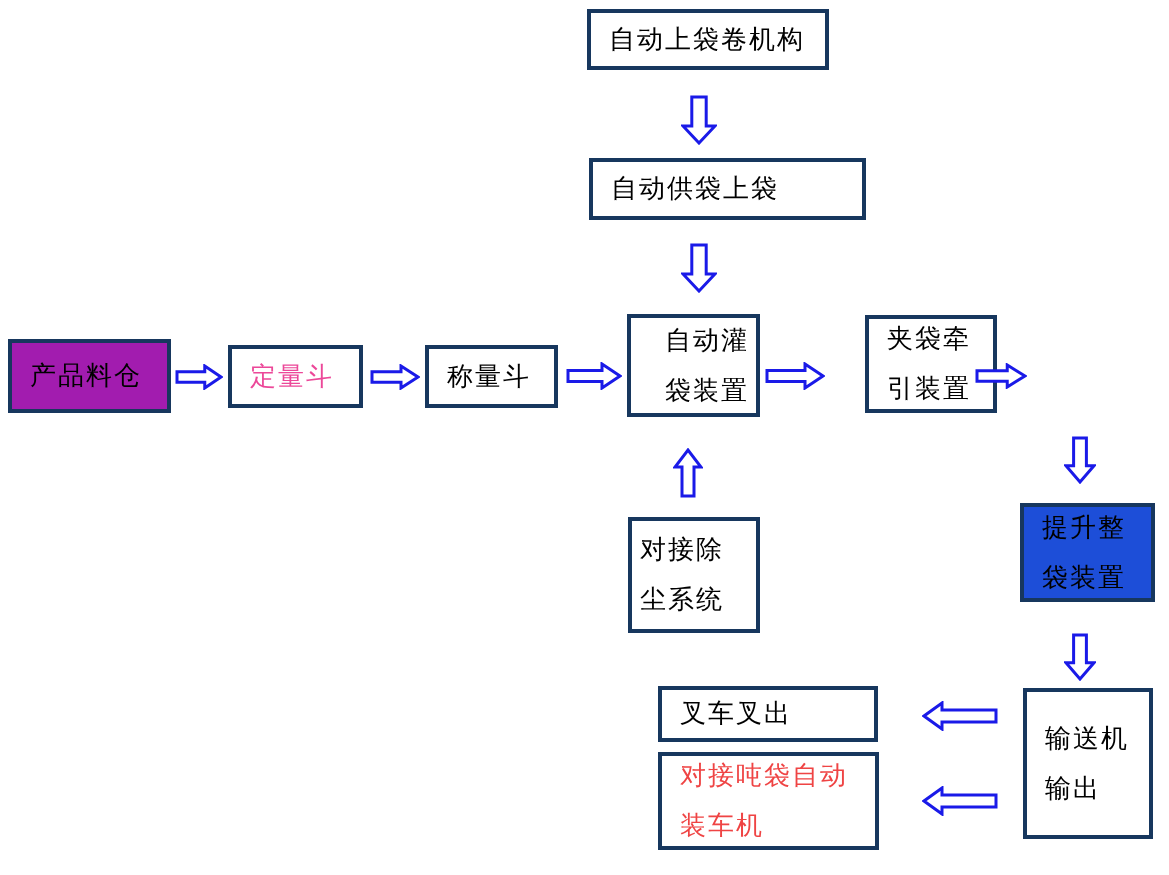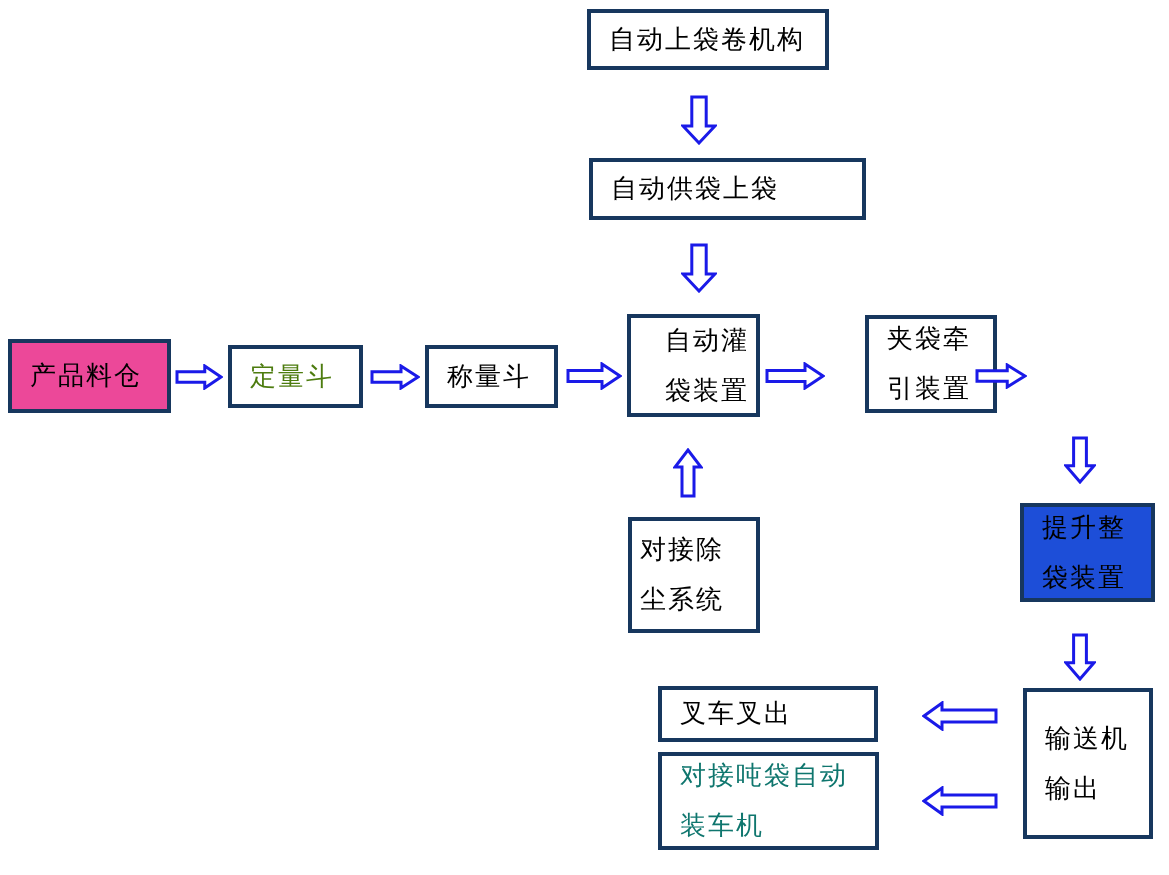--- a/index.html
+++ b/index.html
@@ -35,35 +35,35 @@
     position: absolute;
     display: block;
   }
 </style>
 </head>
 <body>
 
 <div id="canvas" style="width: 1169px; height: 875px; background: rgb(255, 255, 255);">
     <div class="flow-node" style="left: 587px; top: 9px; width: 242px; height: 61px; border-color: rgb(23, 55, 94); background: rgb(255, 255, 255); color: rgb(0, 0, 0);"><span>自动上袋卷机构</span></div>
     <div class="flow-node" style="left: 589px; top: 158px; width: 277px; height: 62px; border-color: rgb(23, 55, 94); background: rgb(255, 255, 255); color: rgb(0, 0, 0);"><span>自动供袋上袋</span></div>
-    <div class="flow-node" style="left: 8px; top: 339px; width: 163px; height: 74px; border-color: rgb(23, 55, 94); background: #ec4899; color: rgb(0, 0, 0);"><span>产品料仓</span></div>
-    <div class="flow-node" style="left: 228px; top: 345px; width: 135px; height: 63px; border-color: rgb(23, 55, 94); background: rgb(255, 255, 255); color: #4d7c0f;"><span>定量斗</span></div>
+    <div class="flow-node" style="left: 8px; top: 339px; width: 163px; height: 74px; border-color: rgb(23, 55, 94); background: #a21caf; color: rgb(0, 0, 0);"><span>产品料仓</span></div>
+    <div class="flow-node" style="left: 228px; top: 345px; width: 135px; height: 63px; border-color: rgb(23, 55, 94); background: rgb(255, 255, 255); color: #ec4899;"><span>定量斗</span></div>
     <div class="flow-node" style="left: 425px; top: 345px; width: 133px; height: 63px; border-color: rgb(23, 55, 94); background: rgb(255, 255, 255); color: rgb(0, 0, 0);"><span>称量斗</span></div>
     <div class="flow-node" style="left: 627px; top: 314px; width: 133px; height: 103px; border-color: rgb(23, 55, 94); background: rgb(255, 255, 255); color: rgb(0, 0, 0); padding-left: 34px;"><span>自动灌
 袋装置</span></div>
     <div class="flow-node" style="left: 835px; top: 315px; width: 132px; height: 98px; border-color: rgb(23, 55, 94); background: rgb(255, 255, 255); color: rgb(0, 0, 0); margin-left: 30px;"><span>夹袋牵
 引装置</span></div>
     <div class="flow-node" style="left: 628px; top: 517px; width: 132px; height: 116px; border-color: rgb(23, 55, 94); background: rgb(255, 255, 255); color: rgb(0, 0, 0); padding-left: 8px;"><span>对接除
 尘系统</span></div>
     <div class="flow-node" style="left: 1020px; top: 503px; width: 135px; height: 99px; border-color: rgb(23, 55, 94); background: #1d4ed8; color: rgb(0, 0, 0);"><span>提升整
 袋装置</span></div>
     <div class="flow-node" style="left: 1023px; top: 688px; width: 130px; height: 151px; border-color: rgb(23, 55, 94); background: rgb(255, 255, 255); color: rgb(0, 0, 0);"><span>输送机
 输出</span></div>
     <div class="flow-node" style="left: 658px; top: 686px; width: 220px; height: 56px; border-color: rgb(23, 55, 94); background: rgb(255, 255, 255); color: rgb(0, 0, 0);"><span>叉车叉出</span></div>
-    <div class="flow-node" style="left: 658px; top: 752px; width: 221px; height: 98px; border-color: rgb(23, 55, 94); background: rgb(255, 255, 255); color: #0f766e;"><span>对接吨袋自动
+    <div class="flow-node" style="left: 658px; top: 752px; width: 221px; height: 98px; border-color: rgb(23, 55, 94); background: rgb(255, 255, 255); color: #ef4444;"><span>对接吨袋自动
 装车机</span></div>
     <svg class="flow-arrow" width="36" height="50" viewBox="0 0 36 50" style="left: 681px; top: 95px;">
       <polygon points="10.799999999999999,2 25.200000000000003,2 25.200000000000003,31 34,31 18,48 2,31 10.799999999999999,31" fill="#ffffff" stroke="#1A1AE8" stroke-width="3" stroke-linejoin="miter"></polygon>
     </svg>
     <svg class="flow-arrow" width="36" height="50" viewBox="0 0 36 50" style="left: 681px; top: 243px;">
       <polygon points="10.799999999999999,2 25.200000000000003,2 25.200000000000003,31 34,31 18,48 2,31 10.799999999999999,31" fill="#ffffff" stroke="#1A1AE8" stroke-width="3" stroke-linejoin="miter"></polygon>
     </svg>
     <svg class="flow-arrow" width="48" height="26" viewBox="0 0 48 26" style="left: 175px; top: 364px;">
       <polygon points="2,7.8 29.759999999999998,7.8 29.759999999999998,2 46,13 29.759999999999998,24 29.759999999999998,18.2 2,18.2" fill="#ffffff" stroke="#1A1AE8" stroke-width="3" stroke-linejoin="miter"></polygon>
     </svg>

